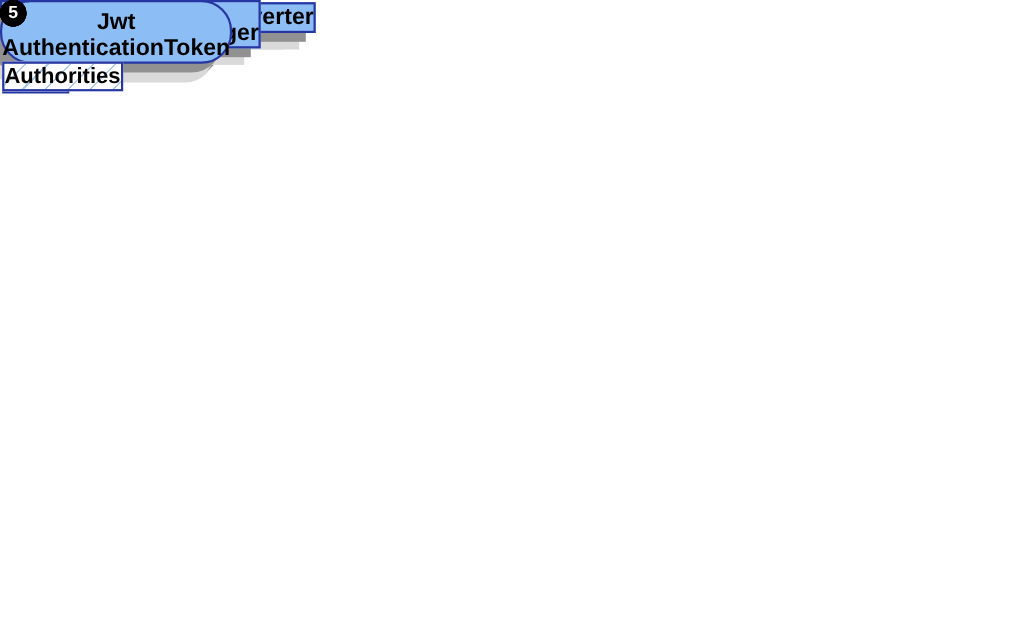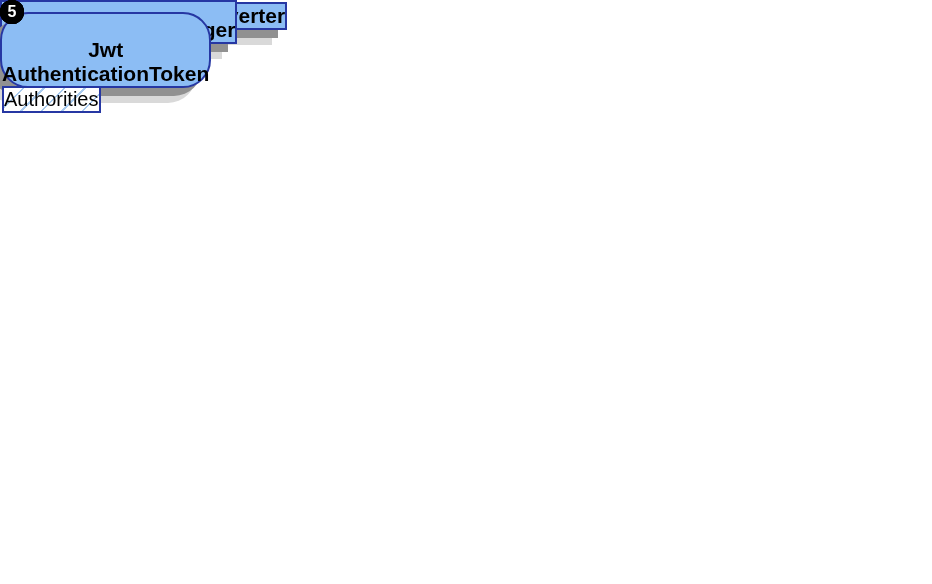--- a/index.html
+++ b/index.html
@@ -12,21 +12,21 @@
   .tri-up{border-left:6px solid transparent;border-right:6px solid transparent;border-bottom:11px solid #000;}
   .tri-down{border-left:6px solid transparent;border-right:6px solid transparent;border-top:11px solid #000;}
   .node{position:absolute;background:#8cbdf4;border:2px solid #2637a3;
         box-shadow:-9px 8px 0 #919191,-15px 15px 0 #d9d9d9;box-sizing:border-box;z-index:5;}
   .rnode{border-radius:28px;}
   .node-title{font-weight:bold;font-size:21px;line-height:24px;text-align:center;display:block;}
   .cnode{display:flex;align-items:center;justify-content:center;font-weight:bold;font-size:21px;}
   .chip{position:absolute;background-color:#fff;
         background-image:repeating-linear-gradient(135deg,rgba(0,0,0,0) 0 13px,#a9cbef 13px 14.5px);
         border:2px solid #2637a3;box-sizing:border-box;display:flex;align-items:center;justify-content:center;
-        font-weight:normal;font-size:20px;}
+        font-weight:bold;font-size:20px;}
   .badge{position:absolute;width:24px;height:24px;border-radius:50%;background:#000;color:#fff;
          display:flex;align-items:center;justify-content:center;font-weight:bold;font-size:16px;z-index:30;}
   .region-blue{position:absolute;border:2px dashed #3c63ae;background-color:#fff;
         background-image:repeating-linear-gradient(135deg,rgba(0,0,0,0) 0 18px,#a9cbef 18px 19.5px);
         box-sizing:border-box;z-index:2;}
   .region-black{position:absolute;border:2px dashed #000;box-sizing:border-box;z-index:2;}
   .bar{position:absolute;background:#8cbdf4;border:2px solid #2637a3;box-sizing:border-box;}
   .group-label{position:absolute;font-weight:bold;font-size:21px;line-height:25px;text-align:center;z-index:4;}
 </style>
 </head>
@@ -64,21 +64,21 @@
     </div>
   </div>
 
   <div class="node" style="left:432;top:67;width:328;height:153;padding-top:16px;">
     <span class="node-title">AuthenticationManager</span>
     <div class="chip" style="left:36;top:56;width:251;height:81;font-size:21px;">
       <span>ProviderManager</span>
     </div>
   </div>
 
-  <div class="node rnode" style="left:68;top:162;width:320;height:113;padding-top:24px;margin-top:12px;">
+  <div class="node rnode" style="left:68;top:162;width:320;height:113;padding-top:6px;">
     <span class="node-title">Jwt</span>
     <span class="node-title">AuthenticationToken</span>
     <div class="chip" style="left:8;top:73;width:149;height:31;">
       <span>Jwt</span>
     </div>
     <div class="chip" style="left:167;top:73;width:138;height:31;">
       <span>Authorities</span>
     </div>
   </div>
 

